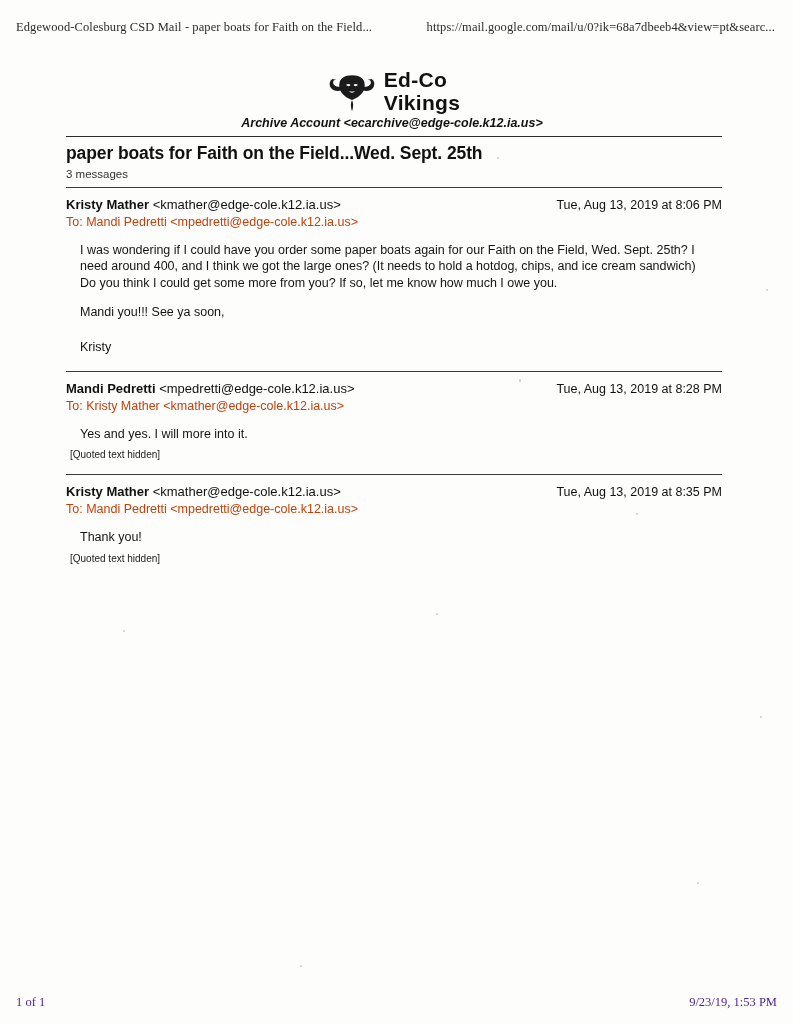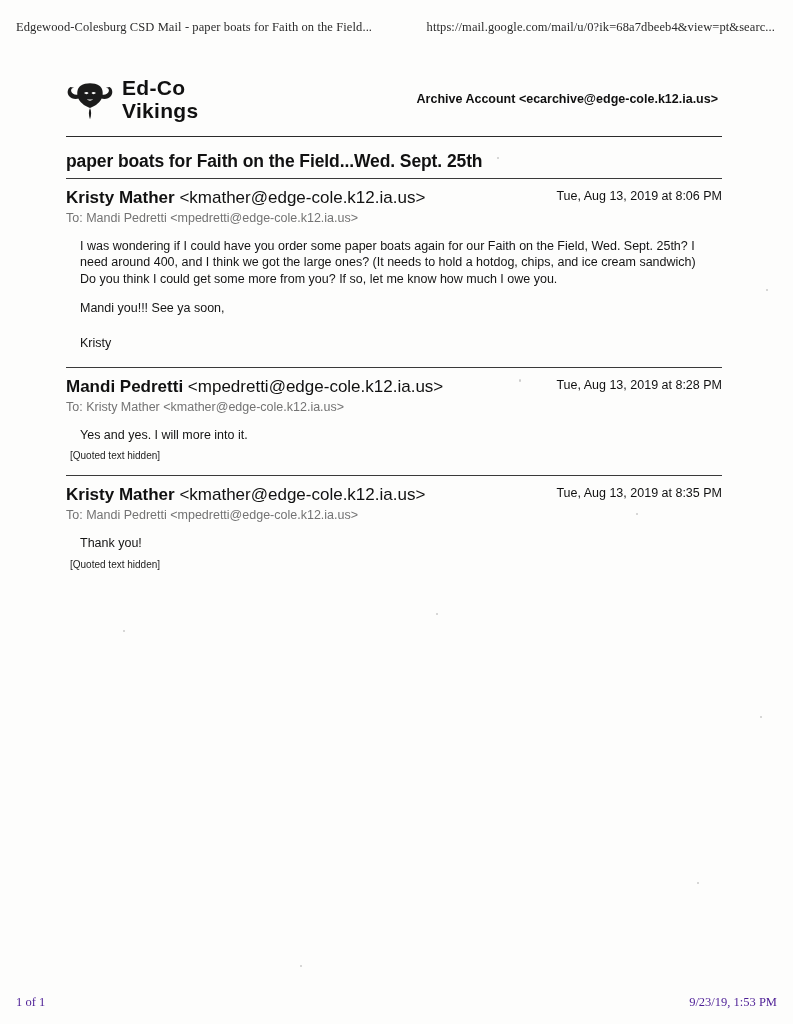--- a/index.html
+++ b/index.html
@@ -55,20 +55,21 @@
     position: absolute;
     top: 68px;
     left: 66px;
     width: 656px;
   }
   .brandrow {
     display: flex;
     align-items: center;
     justify-content: space-between;
     height: 62px;
+    flex-direction: column;
   }
   .brand {
     display: flex;
     align-items: center;
     gap: 8px;
   }
   .brand .logo {
     width: 48px;
     height: 46px;
     flex: none;
@@ -82,67 +83,68 @@
     letter-spacing: 0.3px;
     color: #111;
   }
   .brand .wordmark div:first-child { margin-bottom: 2px; }
   .archive {
     font-size: 12.5px;
     font-weight: bold;
     color: #111;
     margin-right: 4px;
     white-space: nowrap;
+    font-style: italic;
   }
   .rule {
     border: 0;
     border-top: 1.6px solid #2a2a2a;
     margin: 6px 0 0 0;
     height: 0;
   }
   .rule.thin {
     border-top: 1.4px solid #3a3a3a;
   }
 
   .subject {
     font-size: 17.5px;
     font-weight: bold;
     color: #111;
-    margin-top: 14px;
+    margin-top: 6px;
     letter-spacing: -0.1px;
   }
   .msgcount {
     font-size: 11.5px;
     color: #333;
     margin-top: 4px;
     margin-bottom: 7px;
   }
 
   .message { margin-top: 0; }
   .msg-head {
     display: flex;
     justify-content: space-between;
     align-items: flex-start;
     margin-top: 9px;
   }
   .msg-from {
-    font-size: 17px;
+    font-size: 13px;
     color: #111;
   }
   .msg-from .name { font-weight: bold; }
   .msg-from .addr { font-weight: normal; }
   .msg-date {
     font-size: 12.5px;
     color: #111;
     white-space: nowrap;
     padding-top: 1px;
   }
   .msg-to {
     font-size: 12.5px;
-    color: #737373;
+    color: #c2410c;
     margin-top: 3px;
   }
   .msg-body {
     font-size: 12.5px;
     line-height: 16.4px;
     color: #141414;
     margin: 13px 0 0 14px;
   }
   .msg-body p { margin: 0; }
   .msg-body p.gap { margin-top: 13px; }
@@ -196,20 +198,21 @@
           <div>Ed-Co</div>
           <div>Vikings</div>
         </span>
       </div>
       <div class="archive">Archive Account &lt;ecarchive@edge-cole.k12.ia.us&gt;</div>
     </div>
 
     <hr class="rule">
 
     <div class="subject">paper boats for Faith on the Field...Wed. Sept. 25th</div>
+    <div class="msgcount">3 messages</div>
 
     <hr class="rule thin">
 
     <div class="message">
       <div class="msg-head">
         <div class="msg-from">
           <span class="name">Kristy Mather</span>
           <span class="addr">&lt;kmather@edge-cole.k12.ia.us&gt;</span>
         </div>
         <div class="msg-date">Tue, Aug 13, 2019 at 8:06 PM</div>

